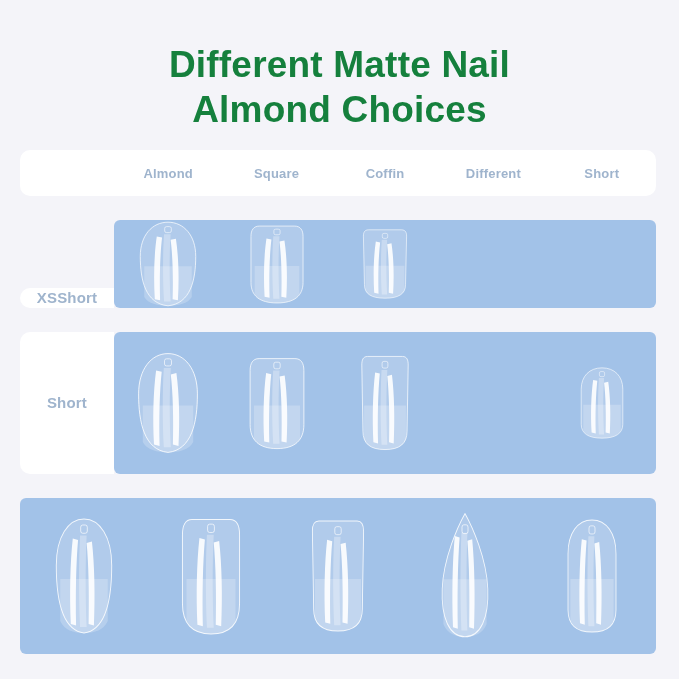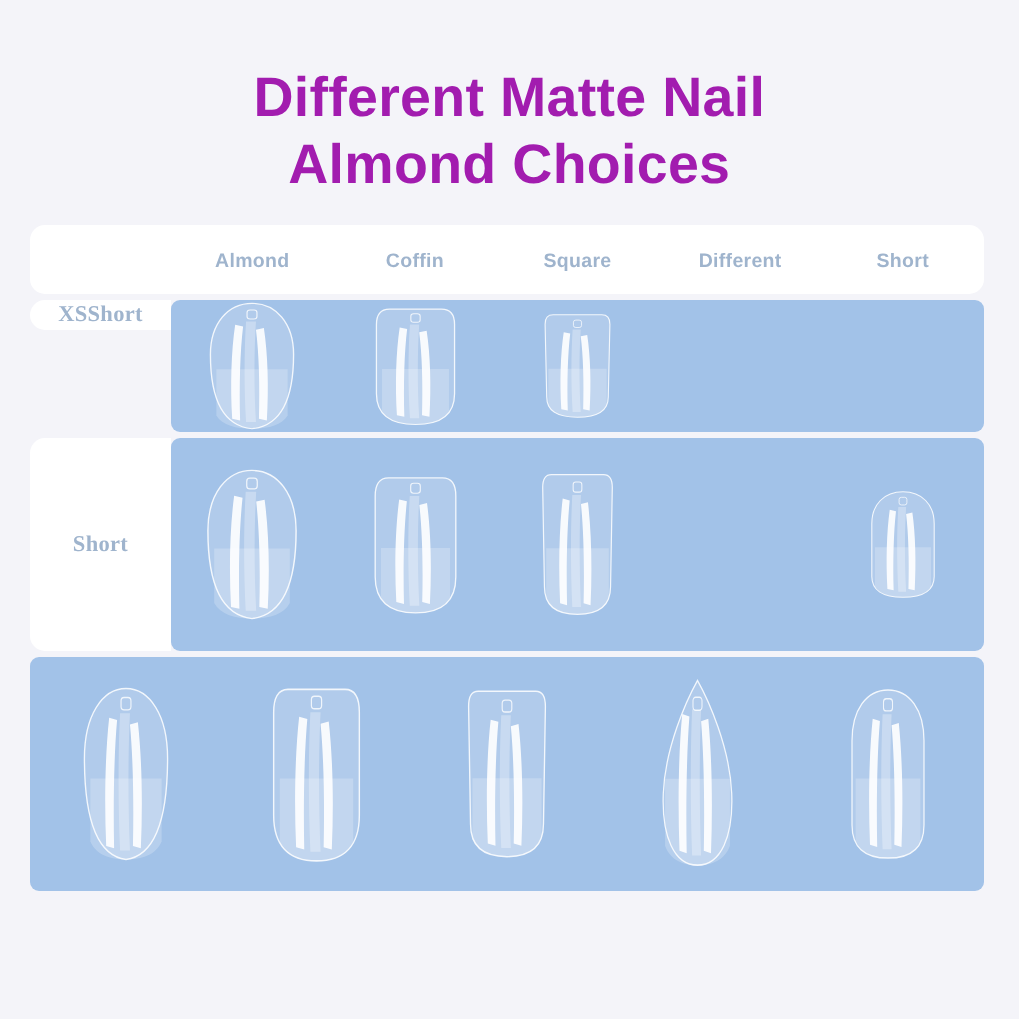--- a/index.html
+++ b/index.html
@@ -24,21 +24,21 @@
 
   
   .title-block {
     position: absolute;
     left: 0;
     top: 42px;
     width: 679px;
     text-align: center;
   }
   .title-line {
-    color: #a21caf;
+    color: #15803d;
     font-family: "Liberation Sans", sans-serif;
     font-weight: bold;
     font-size: 37px;
     line-height: 45px;
     letter-spacing: 0.2px;
   }
 
   
   .chart {
     position: absolute;
@@ -72,25 +72,24 @@
     text-align: center;
     color: #9fb4cd;
     font-size: 13px;
     font-weight: bold;
     letter-spacing: 0.2px;
   }
 
   
   .row-card {
     position: relative;
-    margin-top: 4px;
-    display: flex;
-    align-items: flex-start;
+    margin-top: 24px;
+    display: flex;
+    align-items: flex-end;
     border-radius: 10px;
-    font-family: Liberation Serif, serif;
   }
   .row-label {
     flex: 0 0 94px;
     width: 94px;
     background: #ffffff;
     border-radius: 10px 0 0 10px;
     display: flex;
     align-items: center;
     justify-content: center;
     text-align: center;
@@ -156,22 +155,22 @@
     <div class="title-line">Different Matte Nail</div>
     <div class="title-line">Almond Choices</div>
   </div>
 
   <div class="chart">
 
     <div class="header-card">
       <div class="header-spacer"></div>
       <div class="header-cells" id="header-cells">
           <div class="header-cell">Almond</div>
+          <div class="header-cell">Square</div>
           <div class="header-cell">Coffin</div>
-          <div class="header-cell">Square</div>
           <div class="header-cell">Different</div>
           <div class="header-cell">Short</div>
         </div>
     </div>
 
     <div id="rows-host">
         <div class="row-card row-xs-short">
           <div class="row-label">
             <div>XS</div>
             <div>Short</div>

